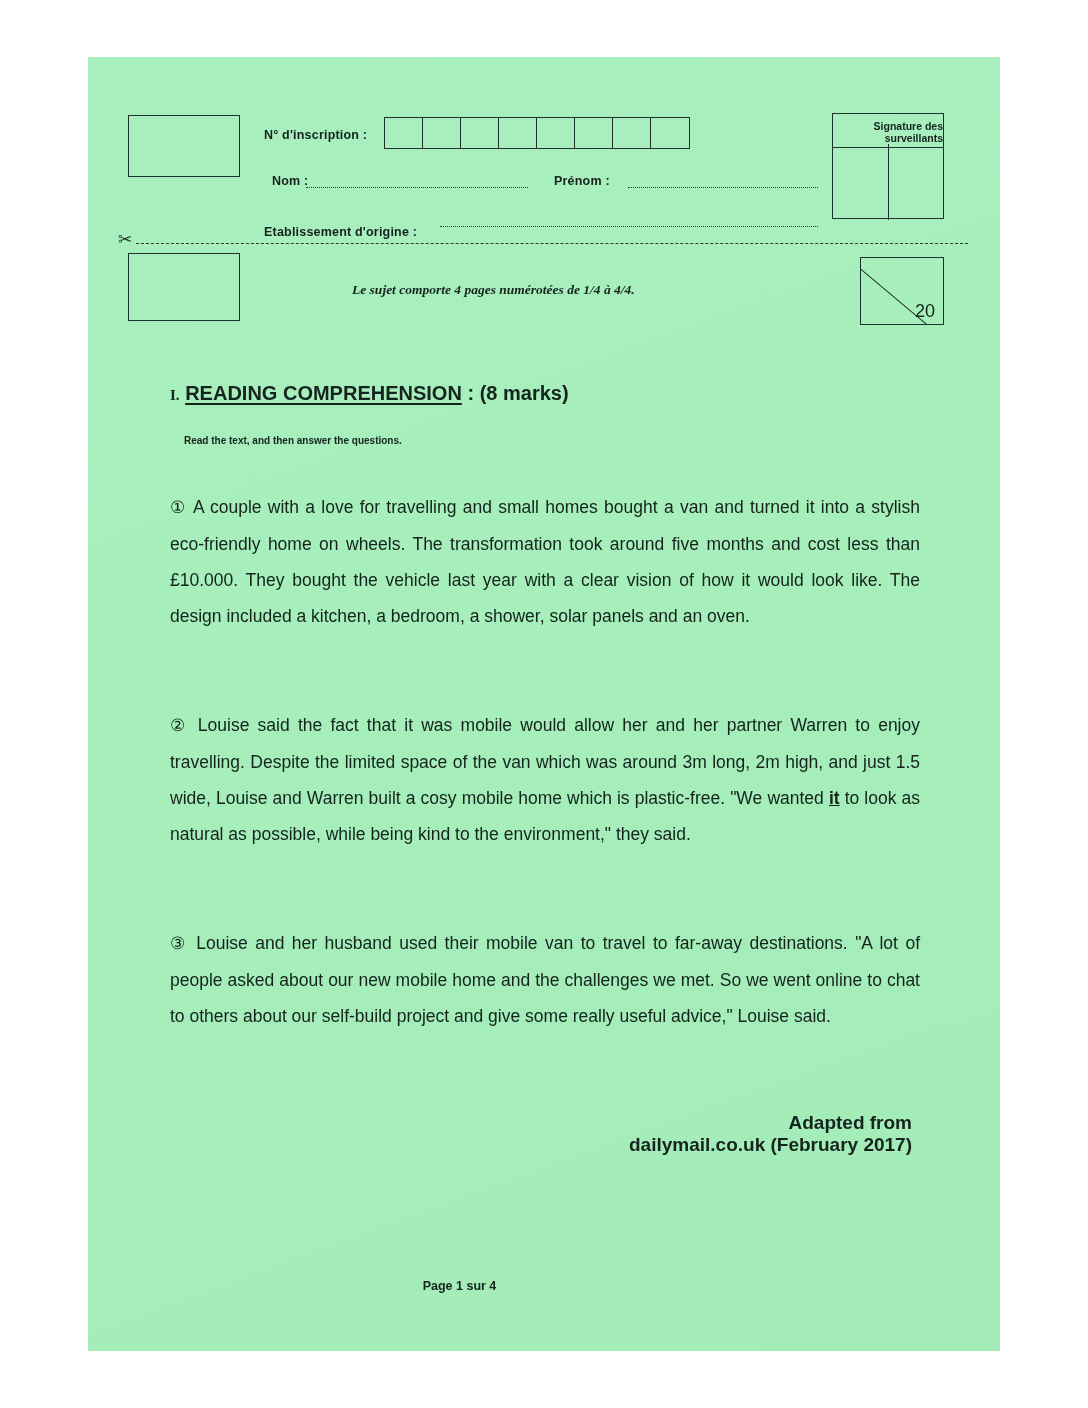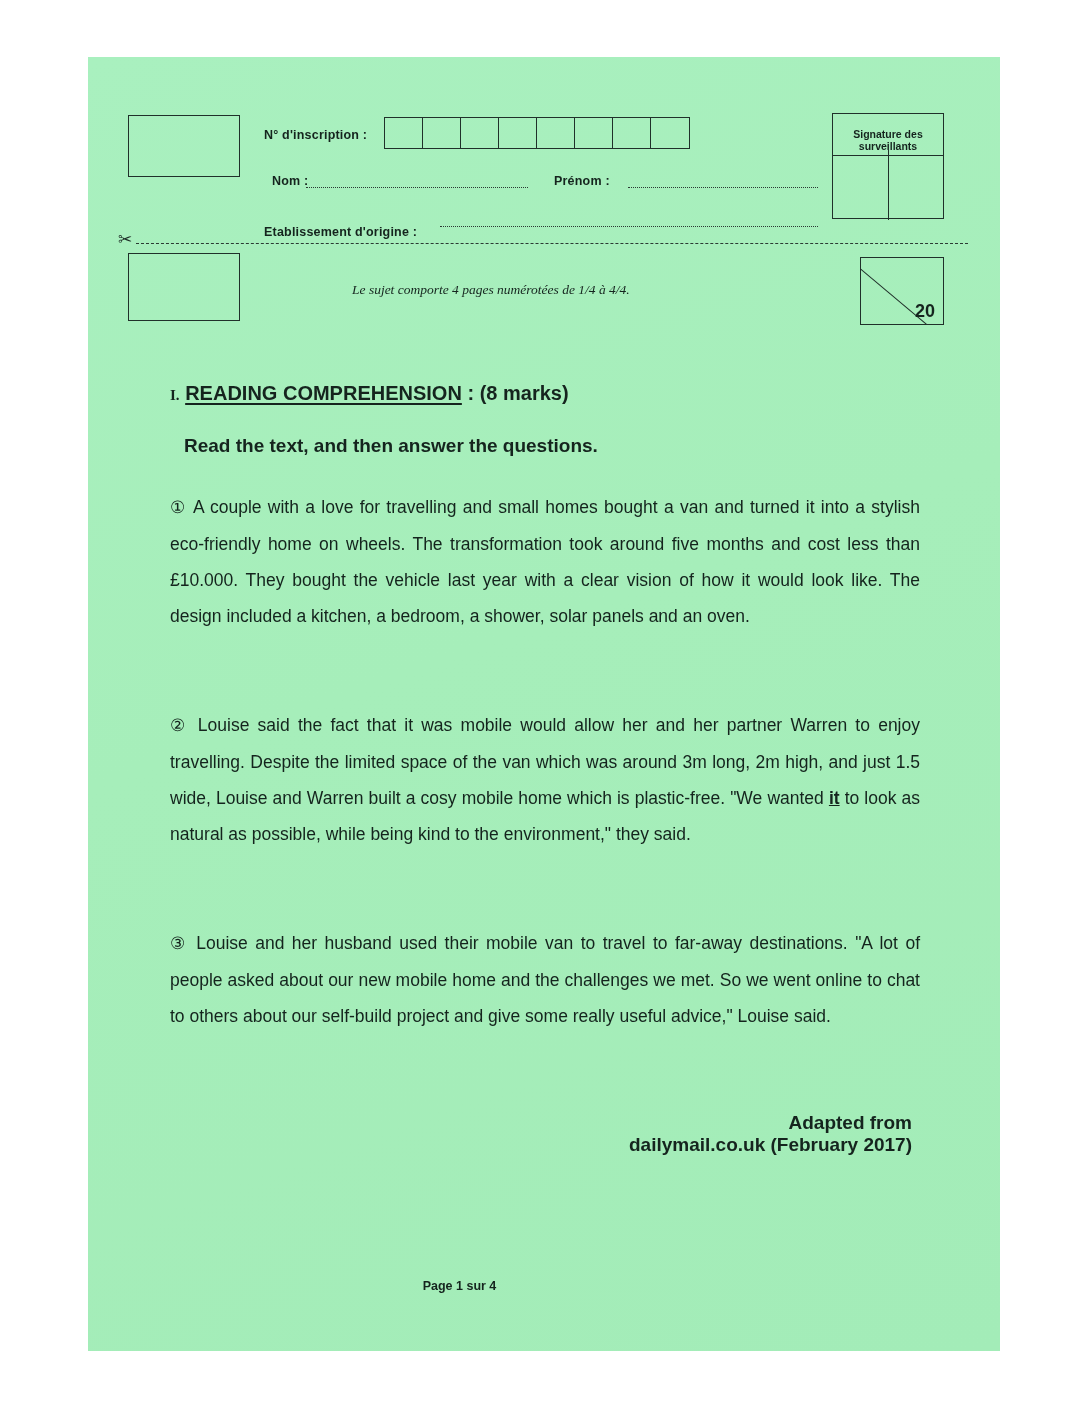--- a/index.html
+++ b/index.html
@@ -94,29 +94,29 @@
     position: absolute;
     left: 744px;
     top: 56px;
     width: 112px;
     height: 106px;
     border: 1.6px solid #20302a;
     box-sizing: border-box;
   }
   .sign-title {
     position: absolute;
-    left: 0; top: 12px;
+    left: 0; top: 4px;
     width: 100%;
     height: 30px;
     border-bottom: 1.6px solid #20302a;
     box-sizing: border-box;
     font-size: 10.5px;
     font-weight: bold;
     line-height: 11.5px;
-    text-align: center;
+    text-align: right;
     padding-top: 3px;
     color: #15241e;
   }
   .sign-divider {
     position: absolute;
     left: 55px;
     top: 30px;
     width: 0;
     height: 76px;
     border-left: 1.6px solid #20302a;
@@ -140,20 +140,21 @@
   }
   .comporte {
     position: absolute;
     left: 264px;
     top: 225px;
     font-size: 13.5px;
     font-style: italic;
     font-family: "Liberation Serif", serif;
     color: #16251f;
     white-space: nowrap;
+    font-weight: bold;
   }
   .mark-box {
     position: absolute;
     left: 772px;
     top: 200px;
     width: 84px;
     height: 68px;
     border: 1.6px solid #20302a;
     box-sizing: border-box;
     overflow: hidden;
@@ -166,21 +167,21 @@
     height: 0;
     border-top: 1.6px solid #20302a;
     transform: rotate(40deg);
     transform-origin: left top;
   }
   .mark-value {
     position: absolute;
     right: 8px;
     bottom: 2px;
     font-size: 18px;
-    font-weight: bold;
+    font-weight: normal;
     color: #15241e;
   }
 
   
   .section-title {
     position: absolute;
     left: 82px;
     top: 325px;
     font-size: 20px;
     font-weight: bold;
@@ -194,21 +195,21 @@
     font-weight: bold;
   }
   .section-title .ul {
     text-decoration: underline;
     text-underline-offset: 3px;
   }
   .instruction {
     position: absolute;
     left: 96px;
     top: 378px;
-    font-size: 19px;
+    font-size: 10px;
     font-weight: bold;
     color: #15241e;
   }
   .para {
     position: absolute;
     left: 82px;
     width: 750px;
     font-size: 17.5px;
     line-height: 36px;
     text-align: justify;

